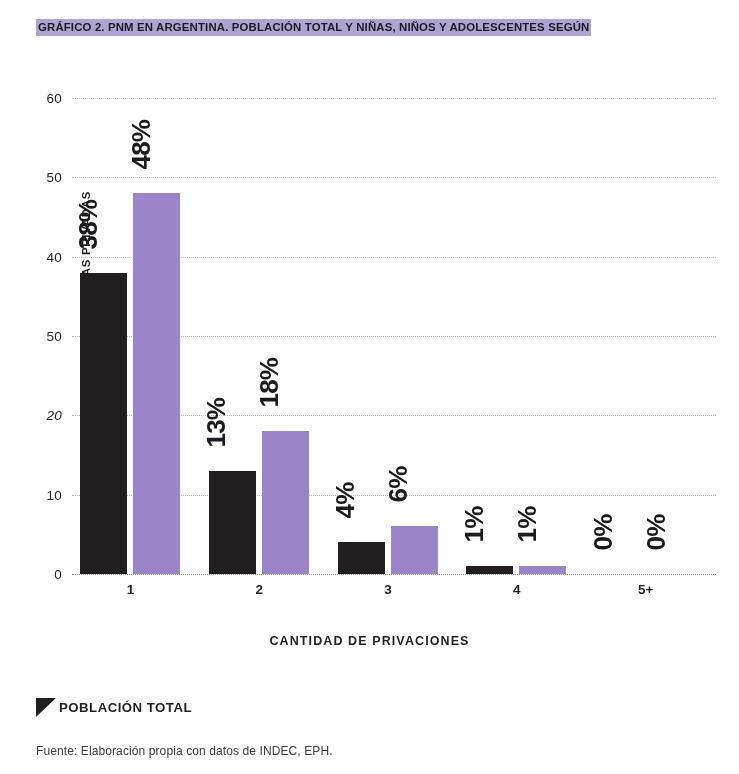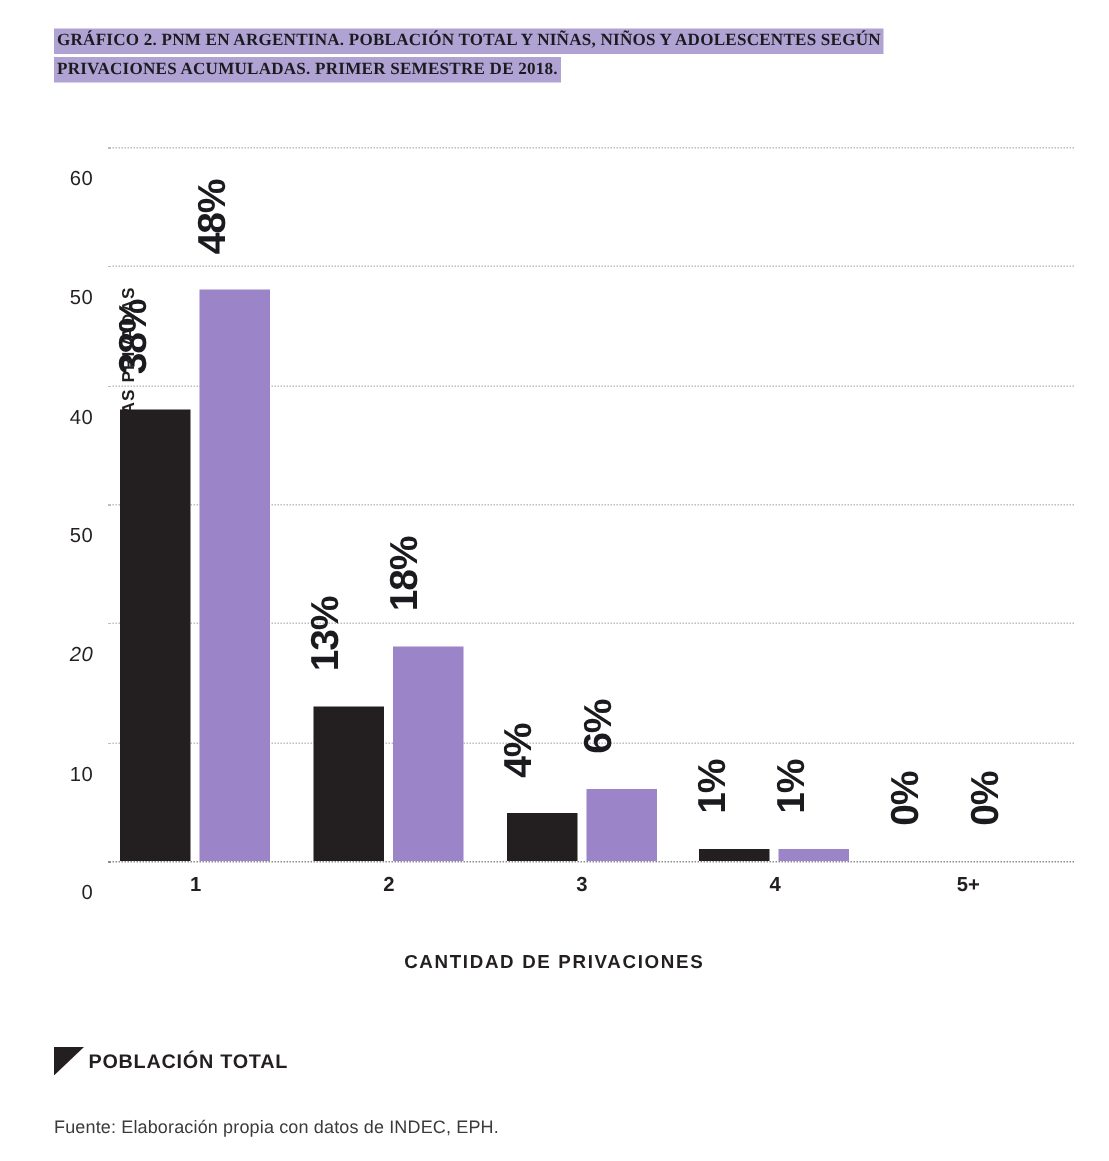--- a/index.html
+++ b/index.html
@@ -15,21 +15,20 @@
     overflow: hidden;
     position: relative;
   }
 
   
   #chart-title {
     position: absolute;
     left: 36px;
     top: 17px;
     width: 640px;
-    font-family: Liberation Serif, serif;
   }
   .title-line {
     display: inline-block;
     background: #b0a3d4;
     color: #1b1b1f;
     font-size: 11.4px;
     font-weight: bold;
     letter-spacing: 0.15px;
     line-height: 15px;
     padding: 1px 2px 1px 2px;
@@ -64,21 +63,21 @@
     transform: translateY(-50%);
     letter-spacing: 0.2px;
   }
   #ytick-labels {
     position: absolute;
     left: 72px;
     top: 98px;
     height: 476px;
     width: 0;
   }
-  .ytick-label { right: 10px; margin-top: 21px; }
+  .ytick-label { right: 10px; }
 
   
   #yaxis-title {
     position: absolute;
     left: -8px;
     top: 248px;
     width: 200px;
     text-align: center;
     transform: rotate(-90deg);
     transform-origin: 100px 12px;
@@ -186,21 +185,20 @@
     font-size: 12px;
     color: #3b3b3b;
     letter-spacing: 0.1px;
   }
 </style>
 </head>
 <body>
 
 <div id="chart-title">
   <div class="title-line">GRÁFICO 2. PNM EN ARGENTINA. POBLACIÓN TOTAL Y NIÑAS, NIÑOS Y ADOLESCENTES SEGÚN</div><br>
-  <div class="title-line">PRIVACIONES ACUMULADAS. PRIMER SEMESTRE DE 2018.</div>
 </div>
 
 <div id="yaxis-title">PERSONAS PRIVADAS</div>
 
 <div id="ytick-labels">
     <div class="ytick-label" style="top: 476px;">0</div>
     <div class="ytick-label" style="top: 396.667px;">10</div>
     <div class="ytick-label" style="top: 317.333px; font-style: italic;">20</div>
     <div class="ytick-label" style="top: 238px;">50</div>
     <div class="ytick-label" style="top: 158.667px;">40</div>

